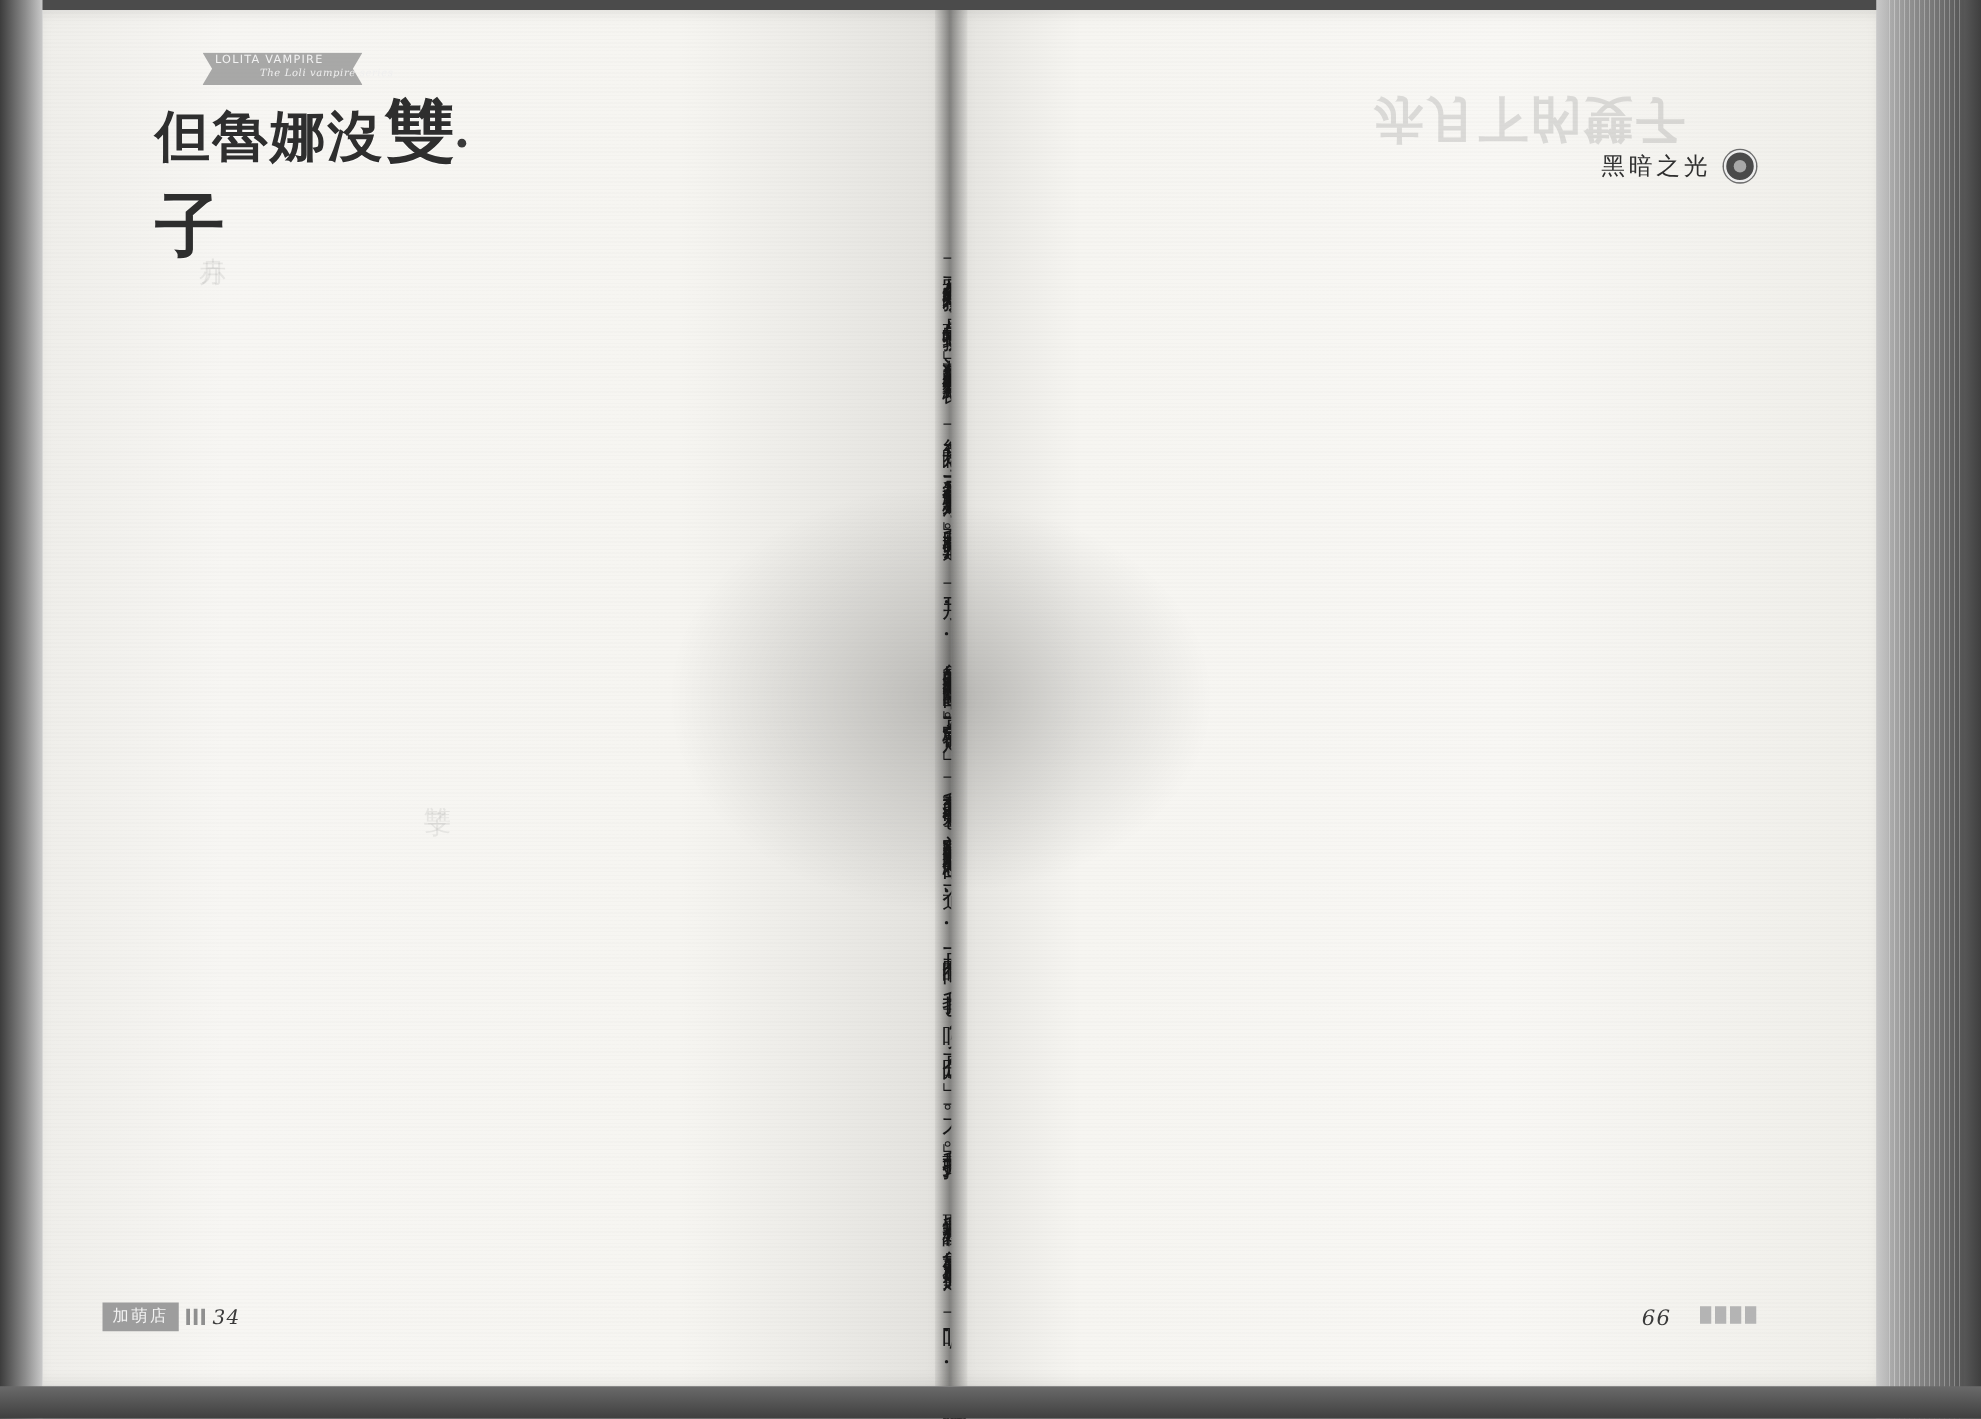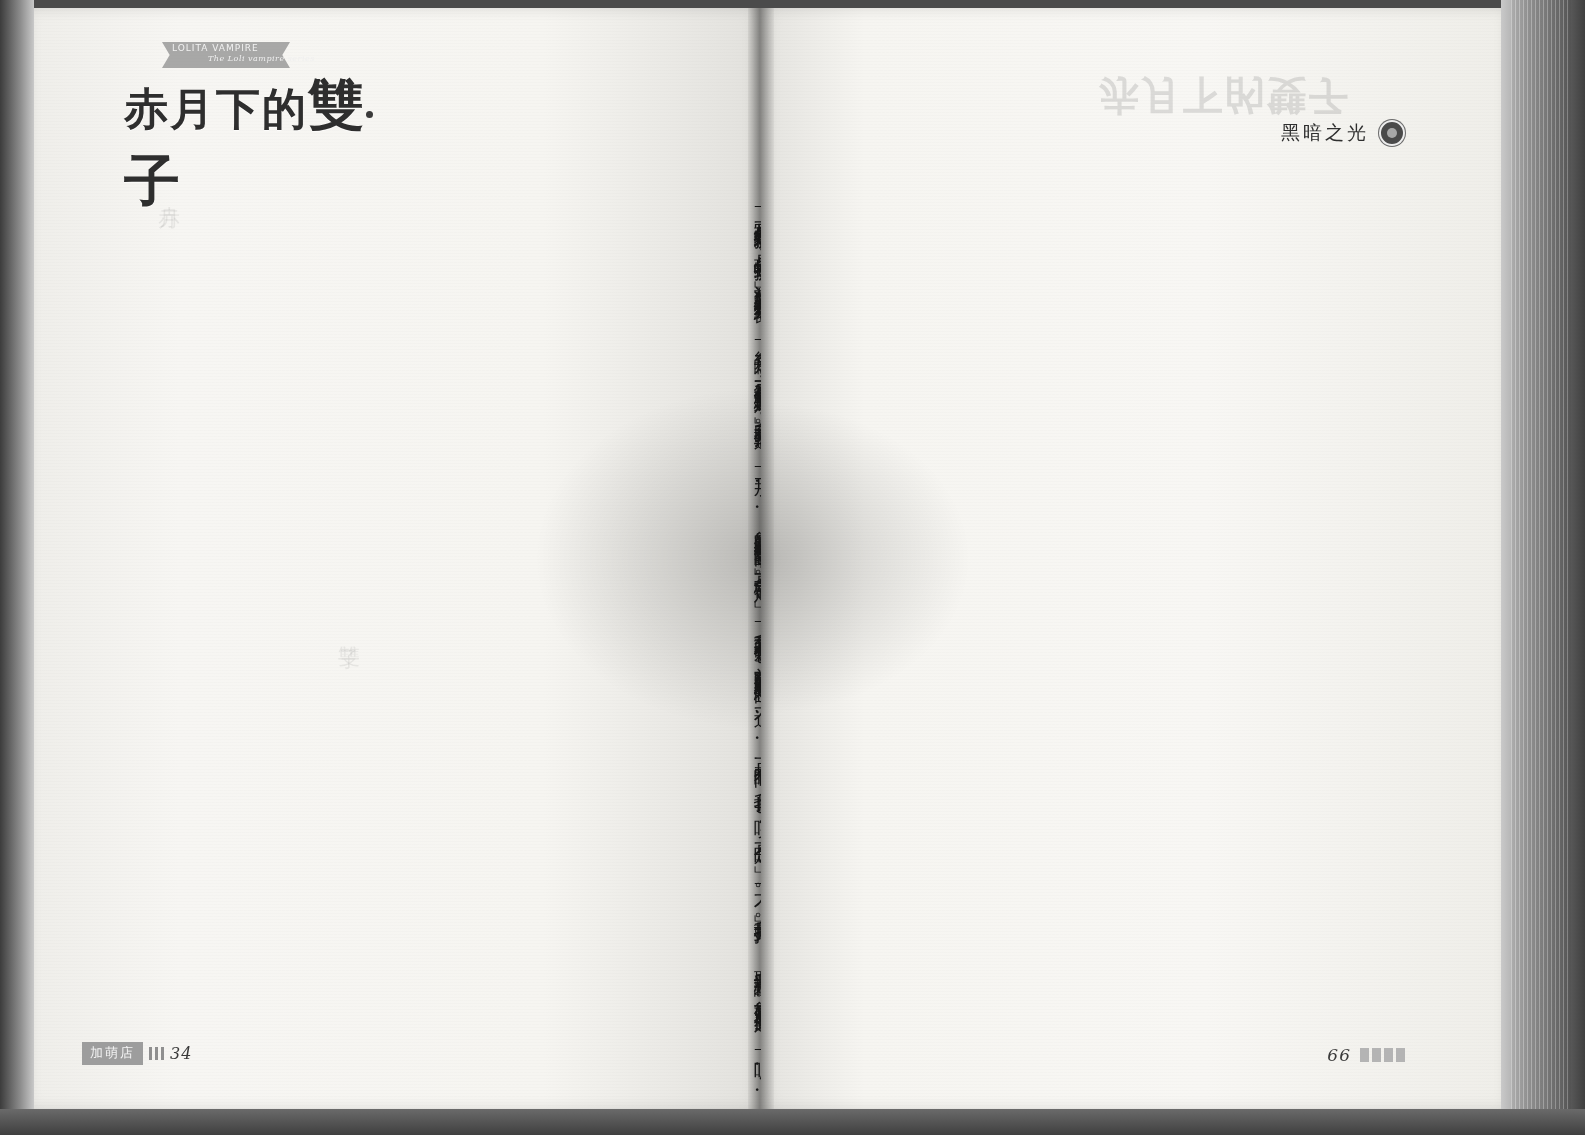--- a/index.html
+++ b/index.html
@@ -212,21 +212,21 @@
   }
   .footer-left .bars i {
     display: block; width: 3px; height: 13px; background: #8f8f8f;
   }
   .footer-left .pageno {
     font-size: 16px; color: #3a3a3a; font-style: italic; letter-spacing: 1px;
   }
   .footer-right {
     position: absolute;
     right: 96px; bottom: 44px;
-    display: flex; align-items: center; gap: 9px;
+    display: flex; gap: 23px;
   }
   .footer-right .pageno {
     font-size: 17px; color: #3a3a3a; font-style: italic; letter-spacing: 1px;
   }
   .footer-right .blocks {
     display: flex; gap: 3px;
   }
   .footer-right .blocks i {
     display: block; width: 9px; height: 14px; background: #b4b4b4;
   }
@@ -249,21 +249,21 @@
 <div id="spread">
 
   <div class="sheet left">
     <div class="grain"></div>
 
     <div class="logo-block">
       <div class="ribbon"></div>
       <div class="ribbon-top-text">LOLITA VAMPIRE</div>
       <div class="ribbon-sub-text">The Loli vampire series</div>
       <div class="book-title">
-        <span>赤月下的</span><span class="big">雙</span><span class="title-dot"></span><span class="big">子</span>
+        <span>但魯娜沒</span><span class="big">雙</span><span class="title-dot"></span><span class="big">子</span>
       </div>
     </div>
 
     <div class="bleed b1">赤月</div>
     <div class="bleed b2">雙子</div>
 
     <div class="cols left-cols">
       <div class="col indent">「人家不是朝姊姊扔啦，是朝蟑螂扔！」沒想到魯娜會在乎這小細節。</div>
       <div class="col indent">「幾乎是了啦，再稍微偏一點就是爆頭了。」我立即抱怨道。</div>
       <div class="col indent">「那……魯娜的眼睛也變成金色的囓？」</div>

